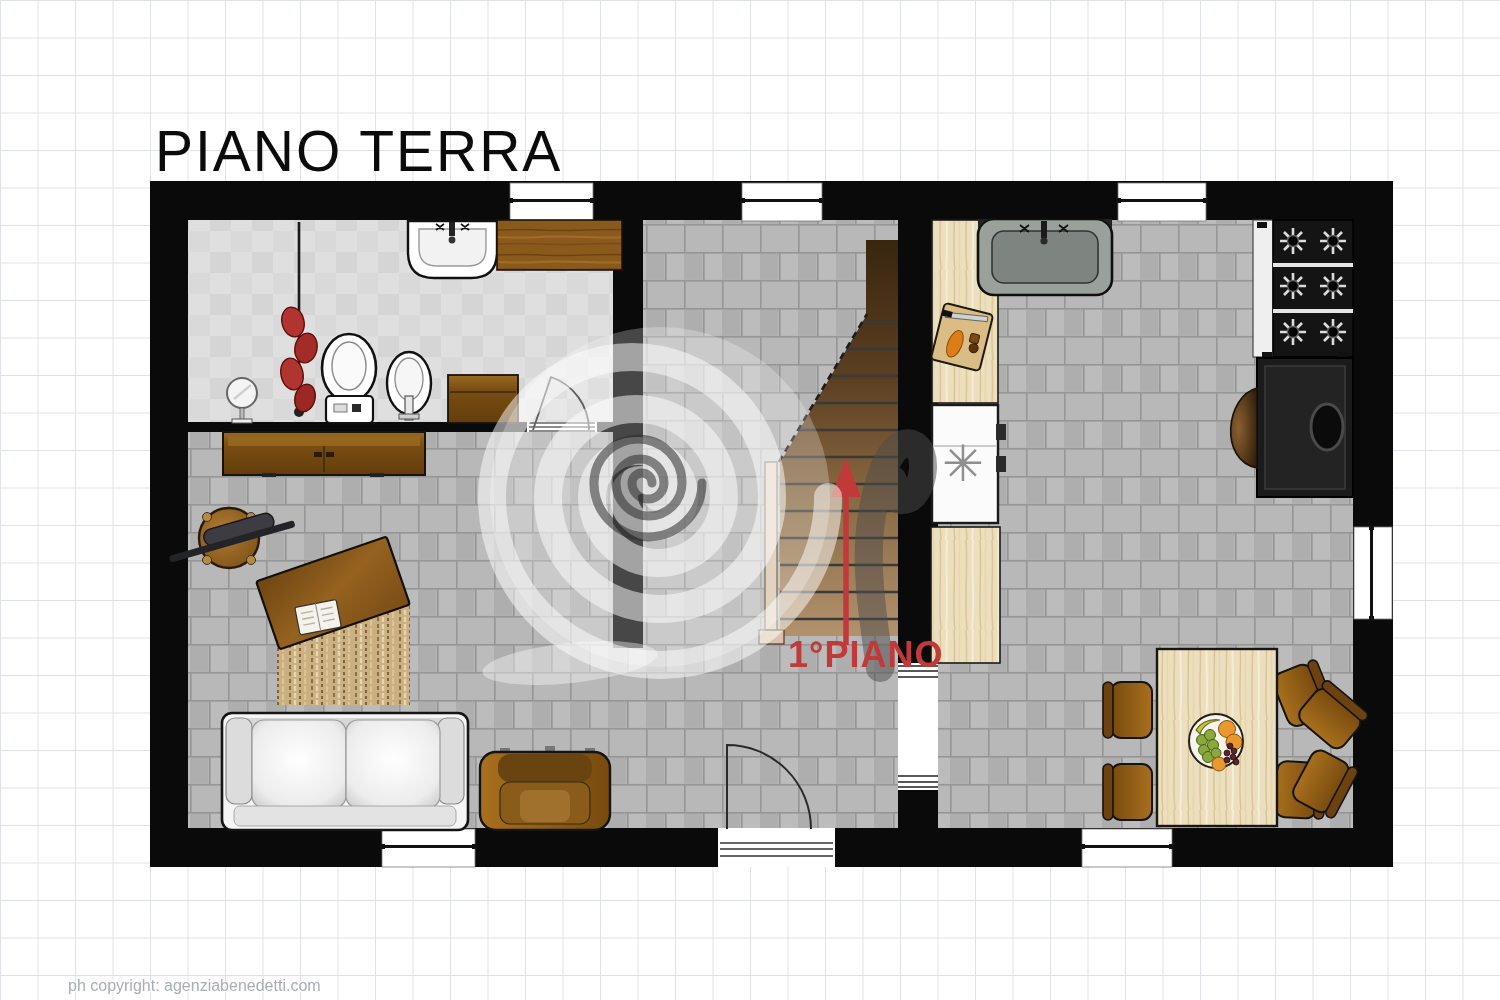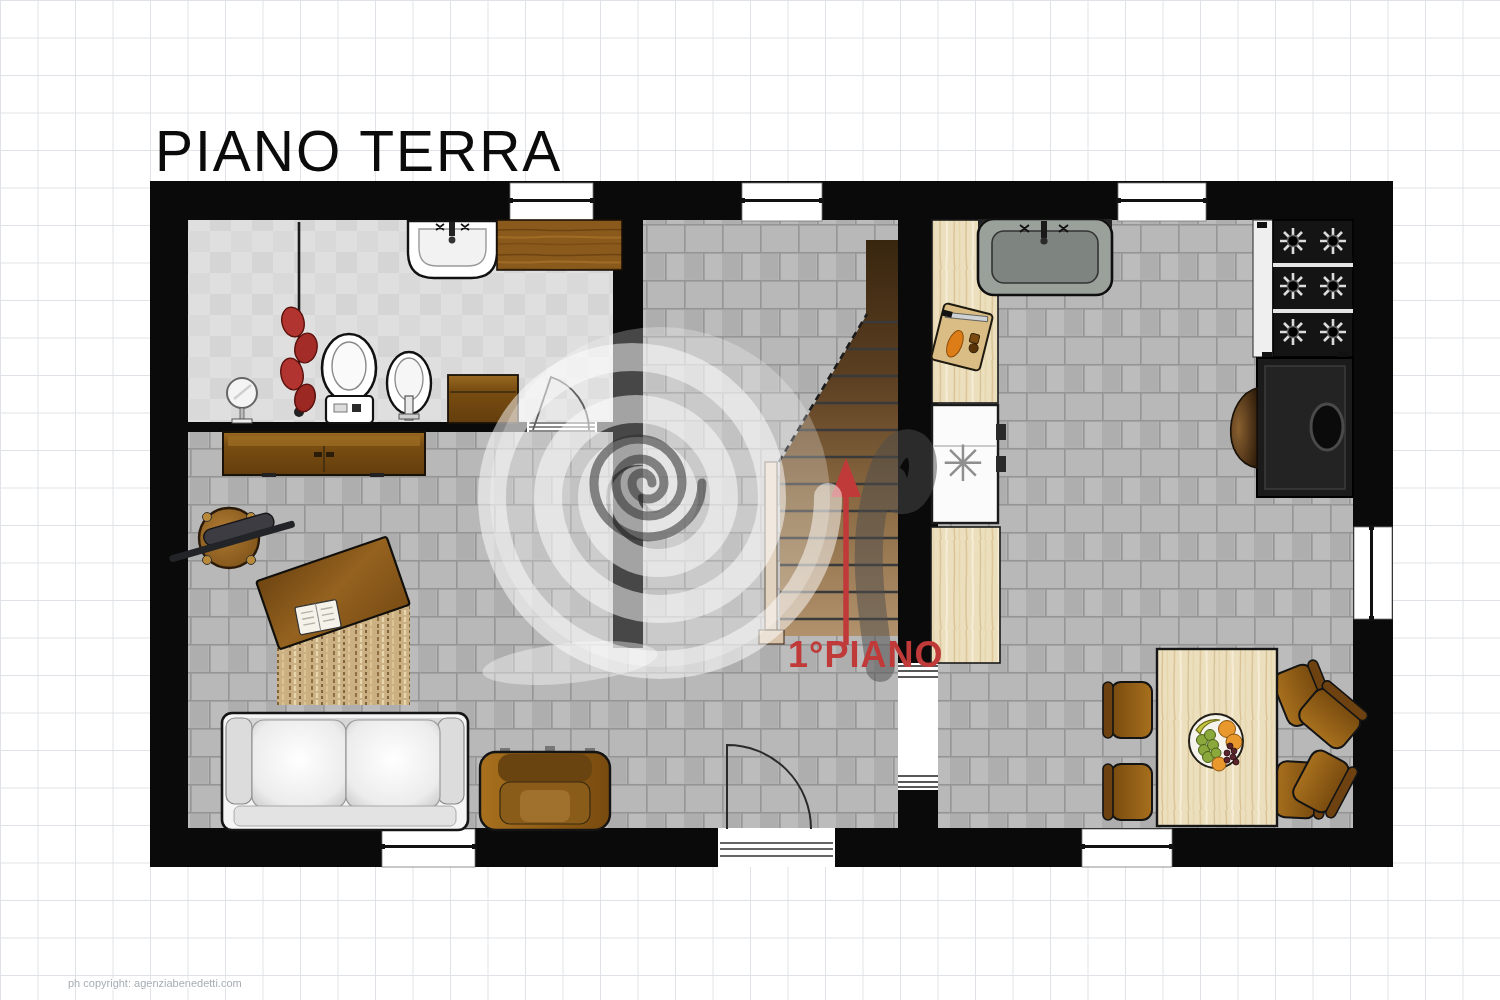--- a/index.html
+++ b/index.html
@@ -21,21 +21,21 @@
   .stair-label{
     left:788px;top:634px;font-size:36px;font-weight:700;color:#c13a3a;
     letter-spacing:1px;
   }
   .freezer-symbol{
     left:930px;top:428px;width:66px;height:72px;
     display:flex;align-items:center;justify-content:center;
     font-size:50px;color:#8f8f8f;font-weight:400;
   }
   .copyright{
-    left:68px;top:977px;font-size:11px;color:#a7adb5;
+    left:68px;top:977px;font-size:16px;color:#a7adb5;
     text-shadow:-1px -1px 0 #fff,1px -1px 0 #fff,-1px 1px 0 #fff,1px 1px 0 #fff;
   }
 </style>
 </head>
 <body>
 
 <div class="canvas">
 
 <svg class="plan-svg" viewBox="0 0 1500 1000">
   <defs>

